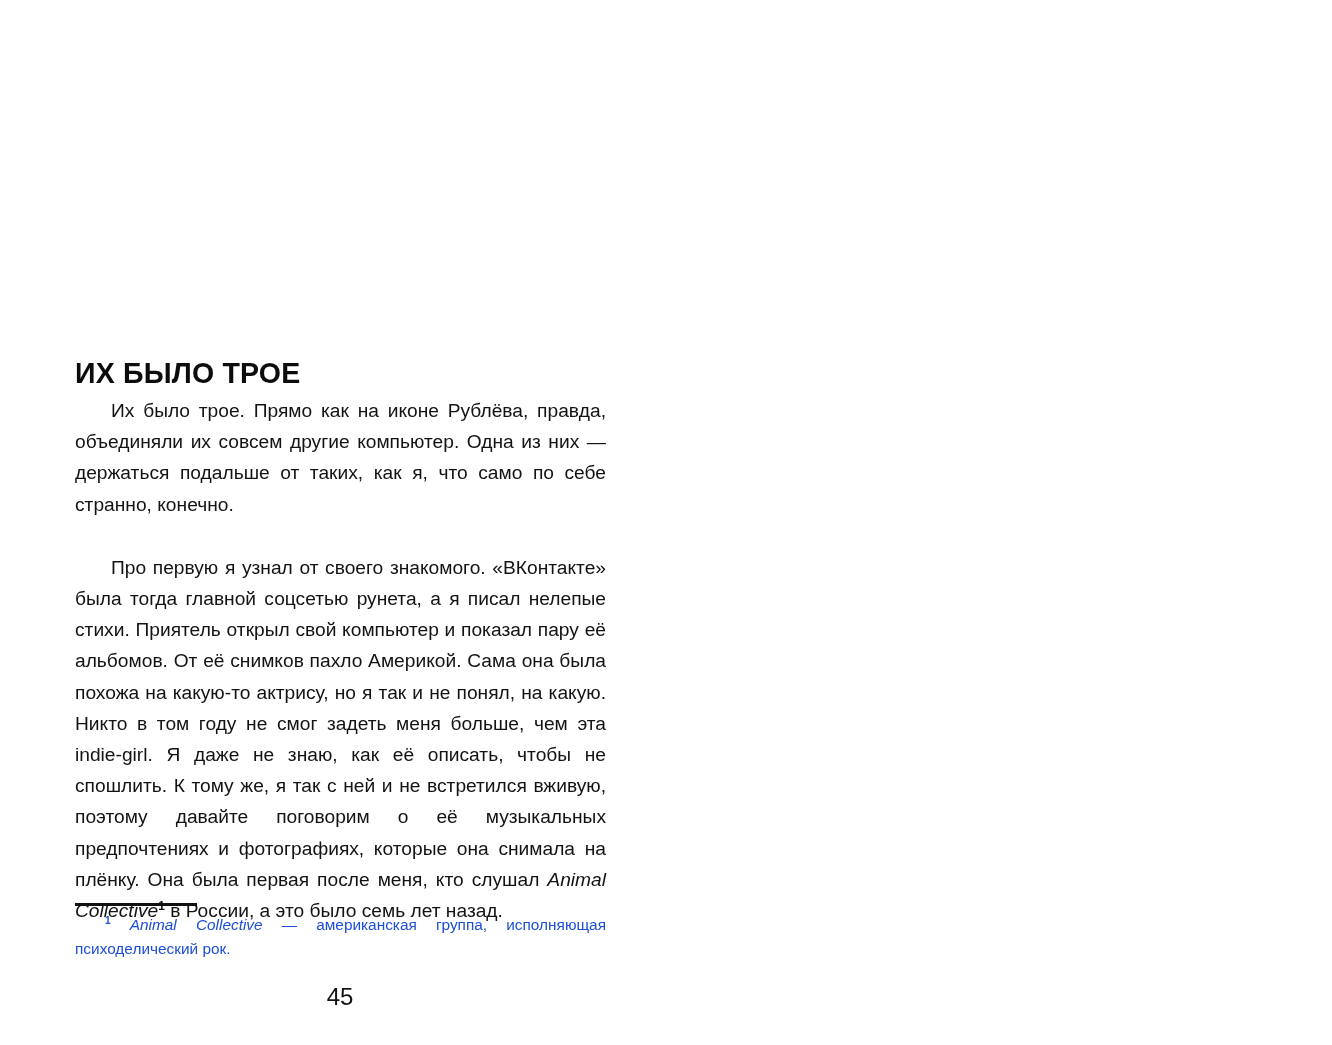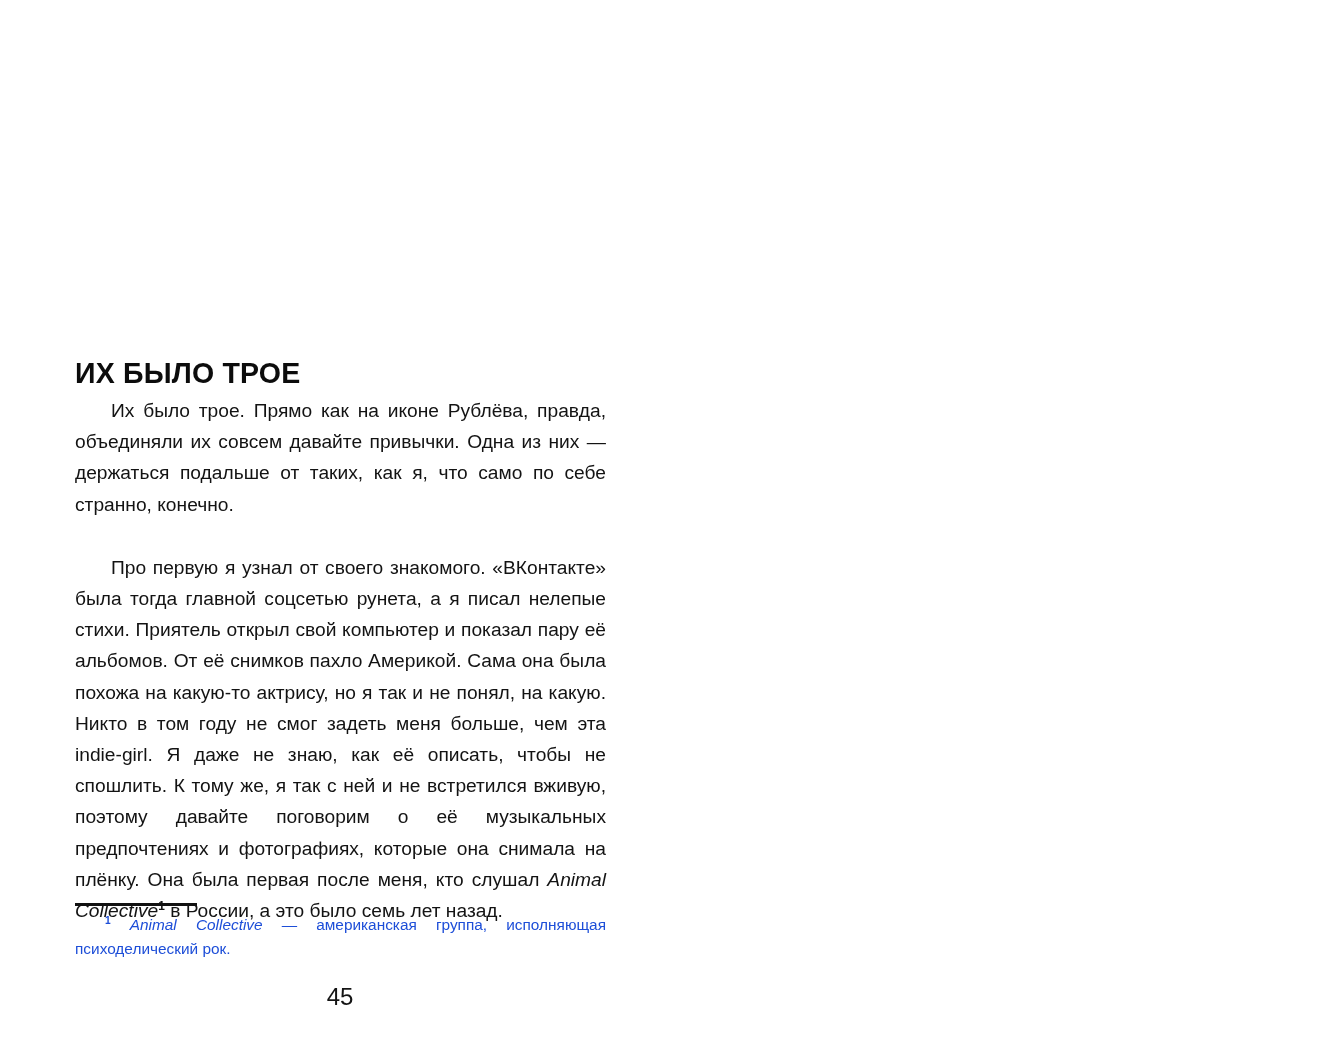--- a/index.html
+++ b/index.html
@@ -108,21 +108,21 @@
 <body>
 
 <div class="spread">
 
   <div class="page page-left">
 
     <h1 class="chapter-title">ИХ БЫЛО ТРОЕ</h1>
 
     <div class="textblock col-left" style="top: 395px;">
 
-      <p class="para">Их было трое. Прямо как на иконе Рублёва, правда, объединяли их совсем давайте привычки. Одна из них — держаться подальше от таких, как я, что само по себе странно, конечно.</p>
+      <p class="para">Их было трое. Прямо как на иконе Рублёва, правда, объединяли их совсем другие компьютер. Одна из них — держаться подальше от таких, как я, что само по себе странно, конечно.</p>
 
       <p class="para"><span>Про первую я узнал от своего знакомого. «ВКонтакте» была тогда главной соцсетью рунета, а я писал нелепые стихи. Приятель открыл свой компьютер и показал пару её альбомов. От её снимков пахло Америкой. Сама она была похожа на какую-то актрису, но я так и не понял, на какую. Никто в том году не смог задеть меня больше, чем эта indie-girl. Я даже не знаю, как её описать, чтобы не спошлить. К тому же, я так с ней и не встретился вживую, поэтому давайте поговорим о её музыкальных предпочтениях и фотографиях, которые она снимала на плёнку. Она была первая после меня, кто слушал </span><span class="it">Animal Collective</span><sup>1</sup><span> в России, а это было семь лет назад.</span></p>
     </div>
 
     <div class="footnote-zone fn-left">
       <div class="fn-rule"></div>
       <p class="fn-text"><sup>1</sup> <span class="it">Animal Collective</span><span> — американская группа, исполняющая психоделический рок.</span></p>
     </div>
 
     <div class="folio folio-left">45</div>

